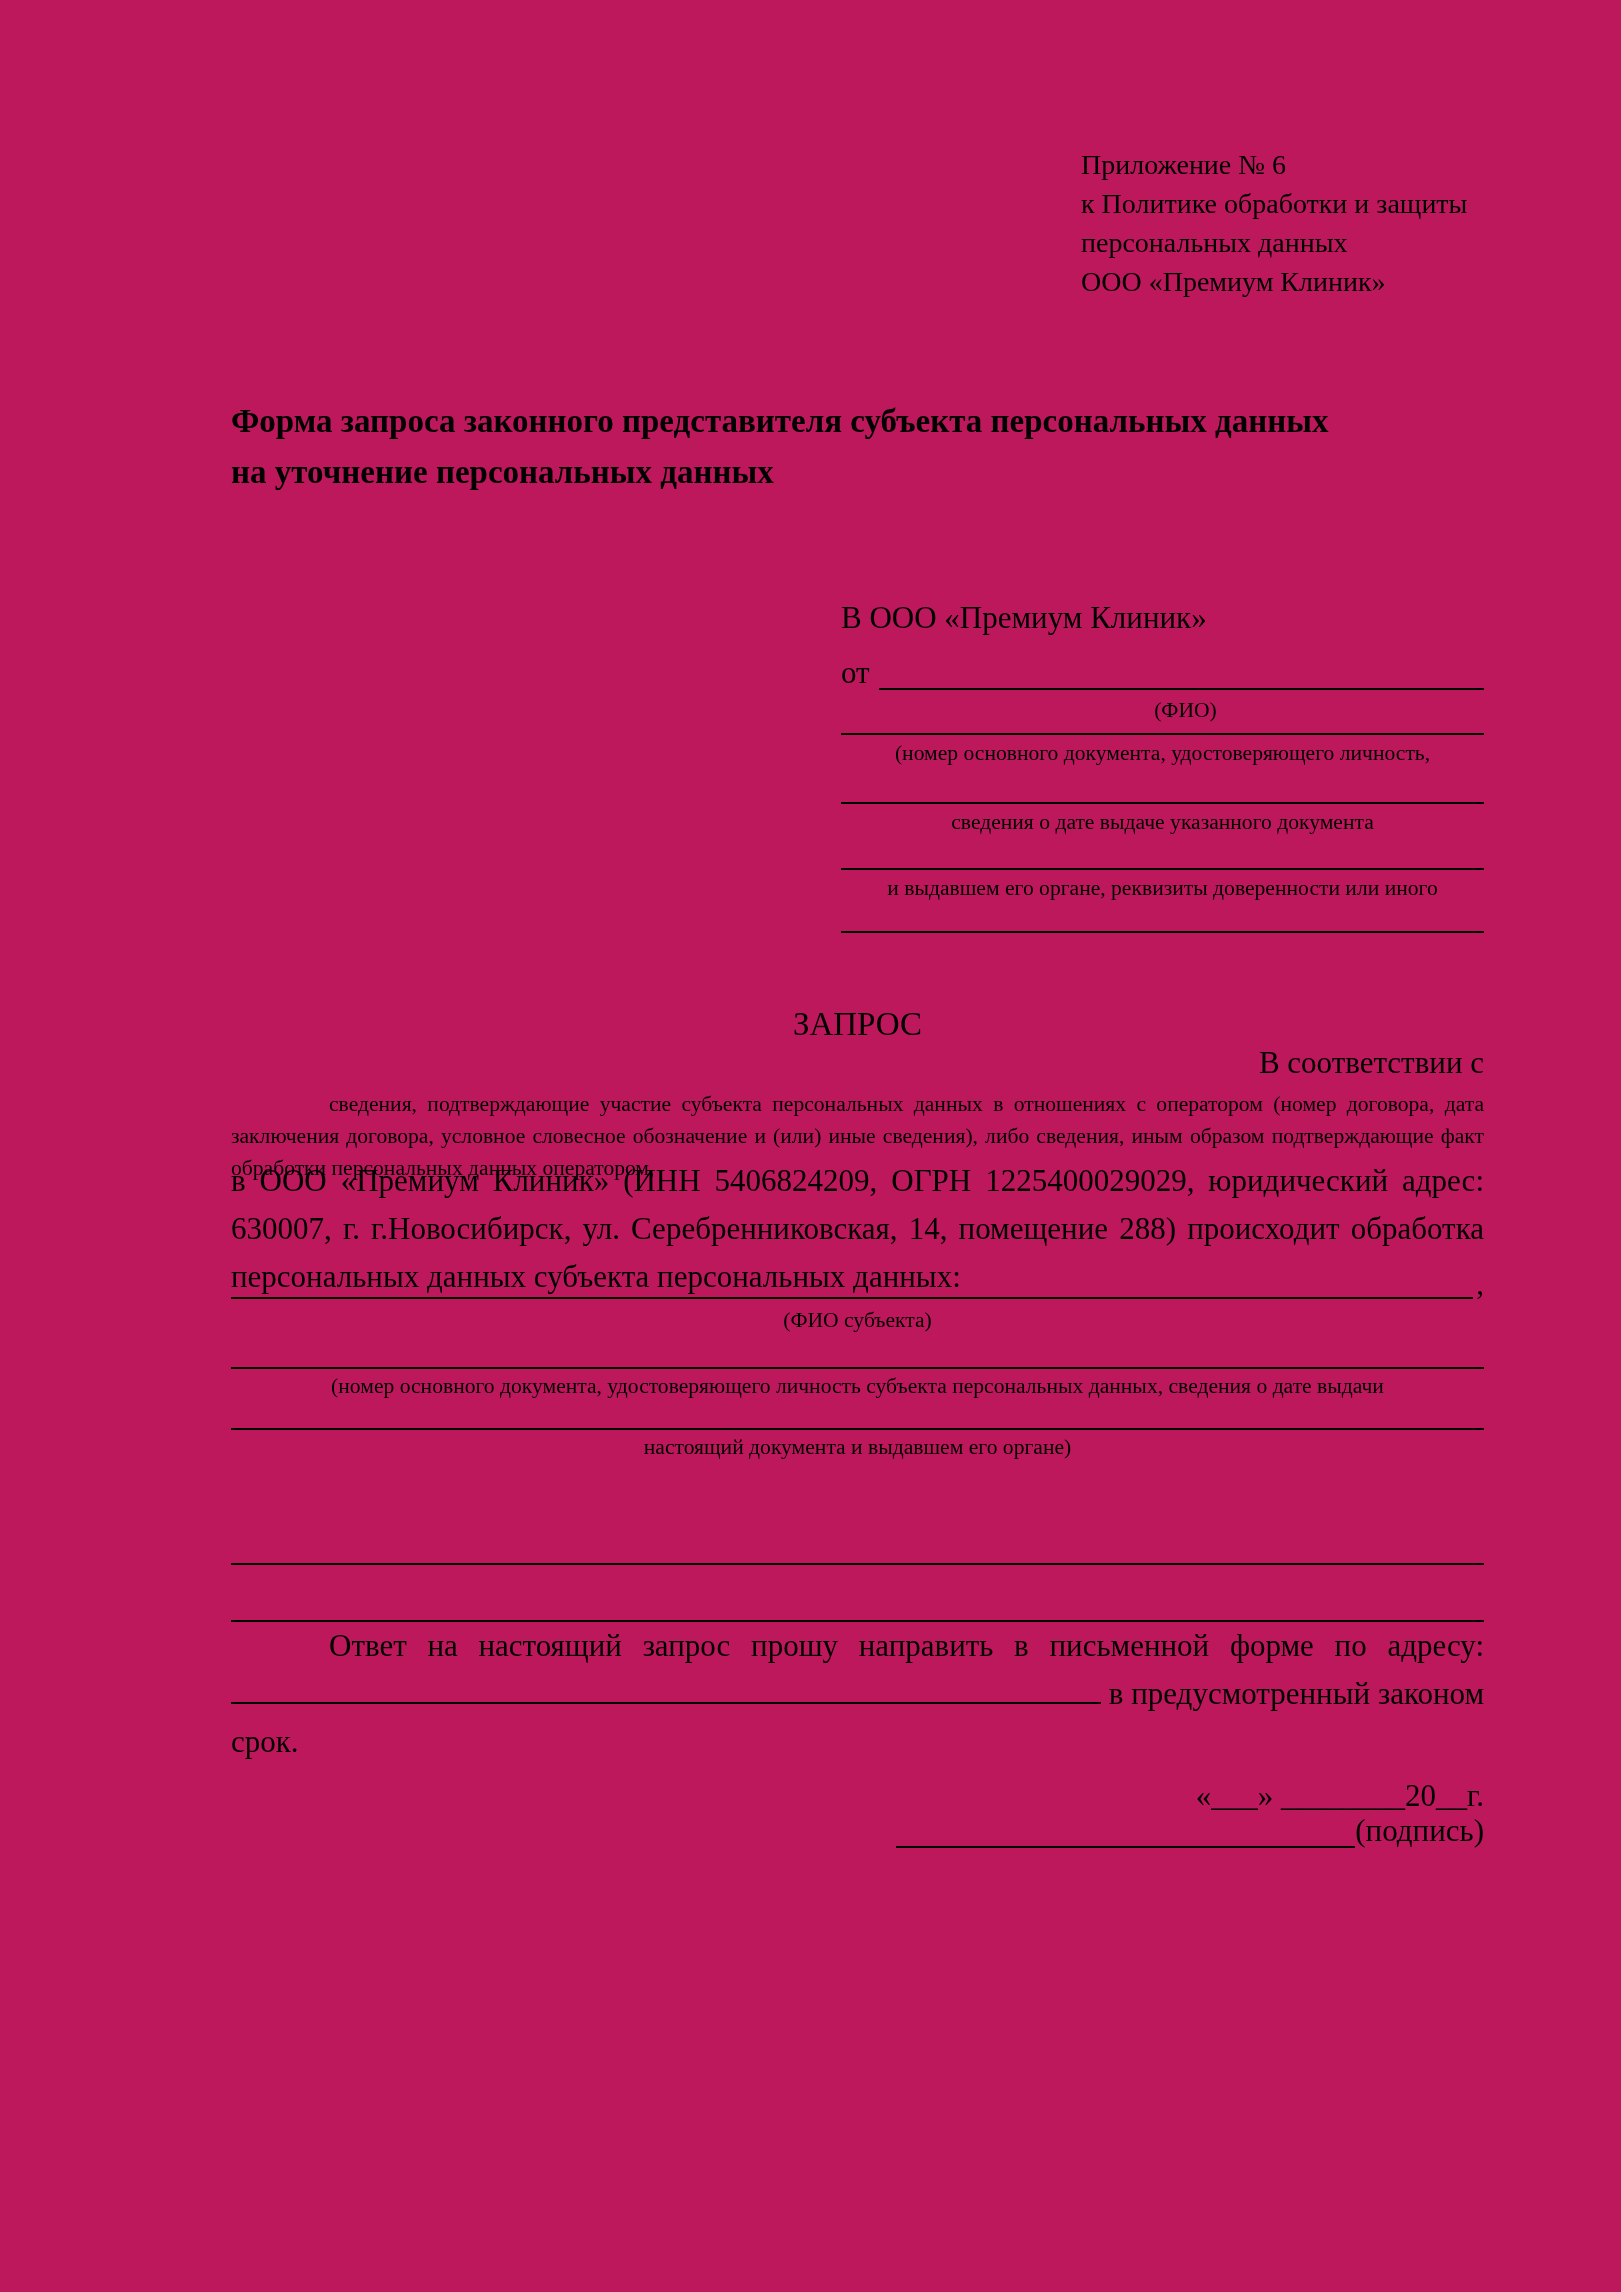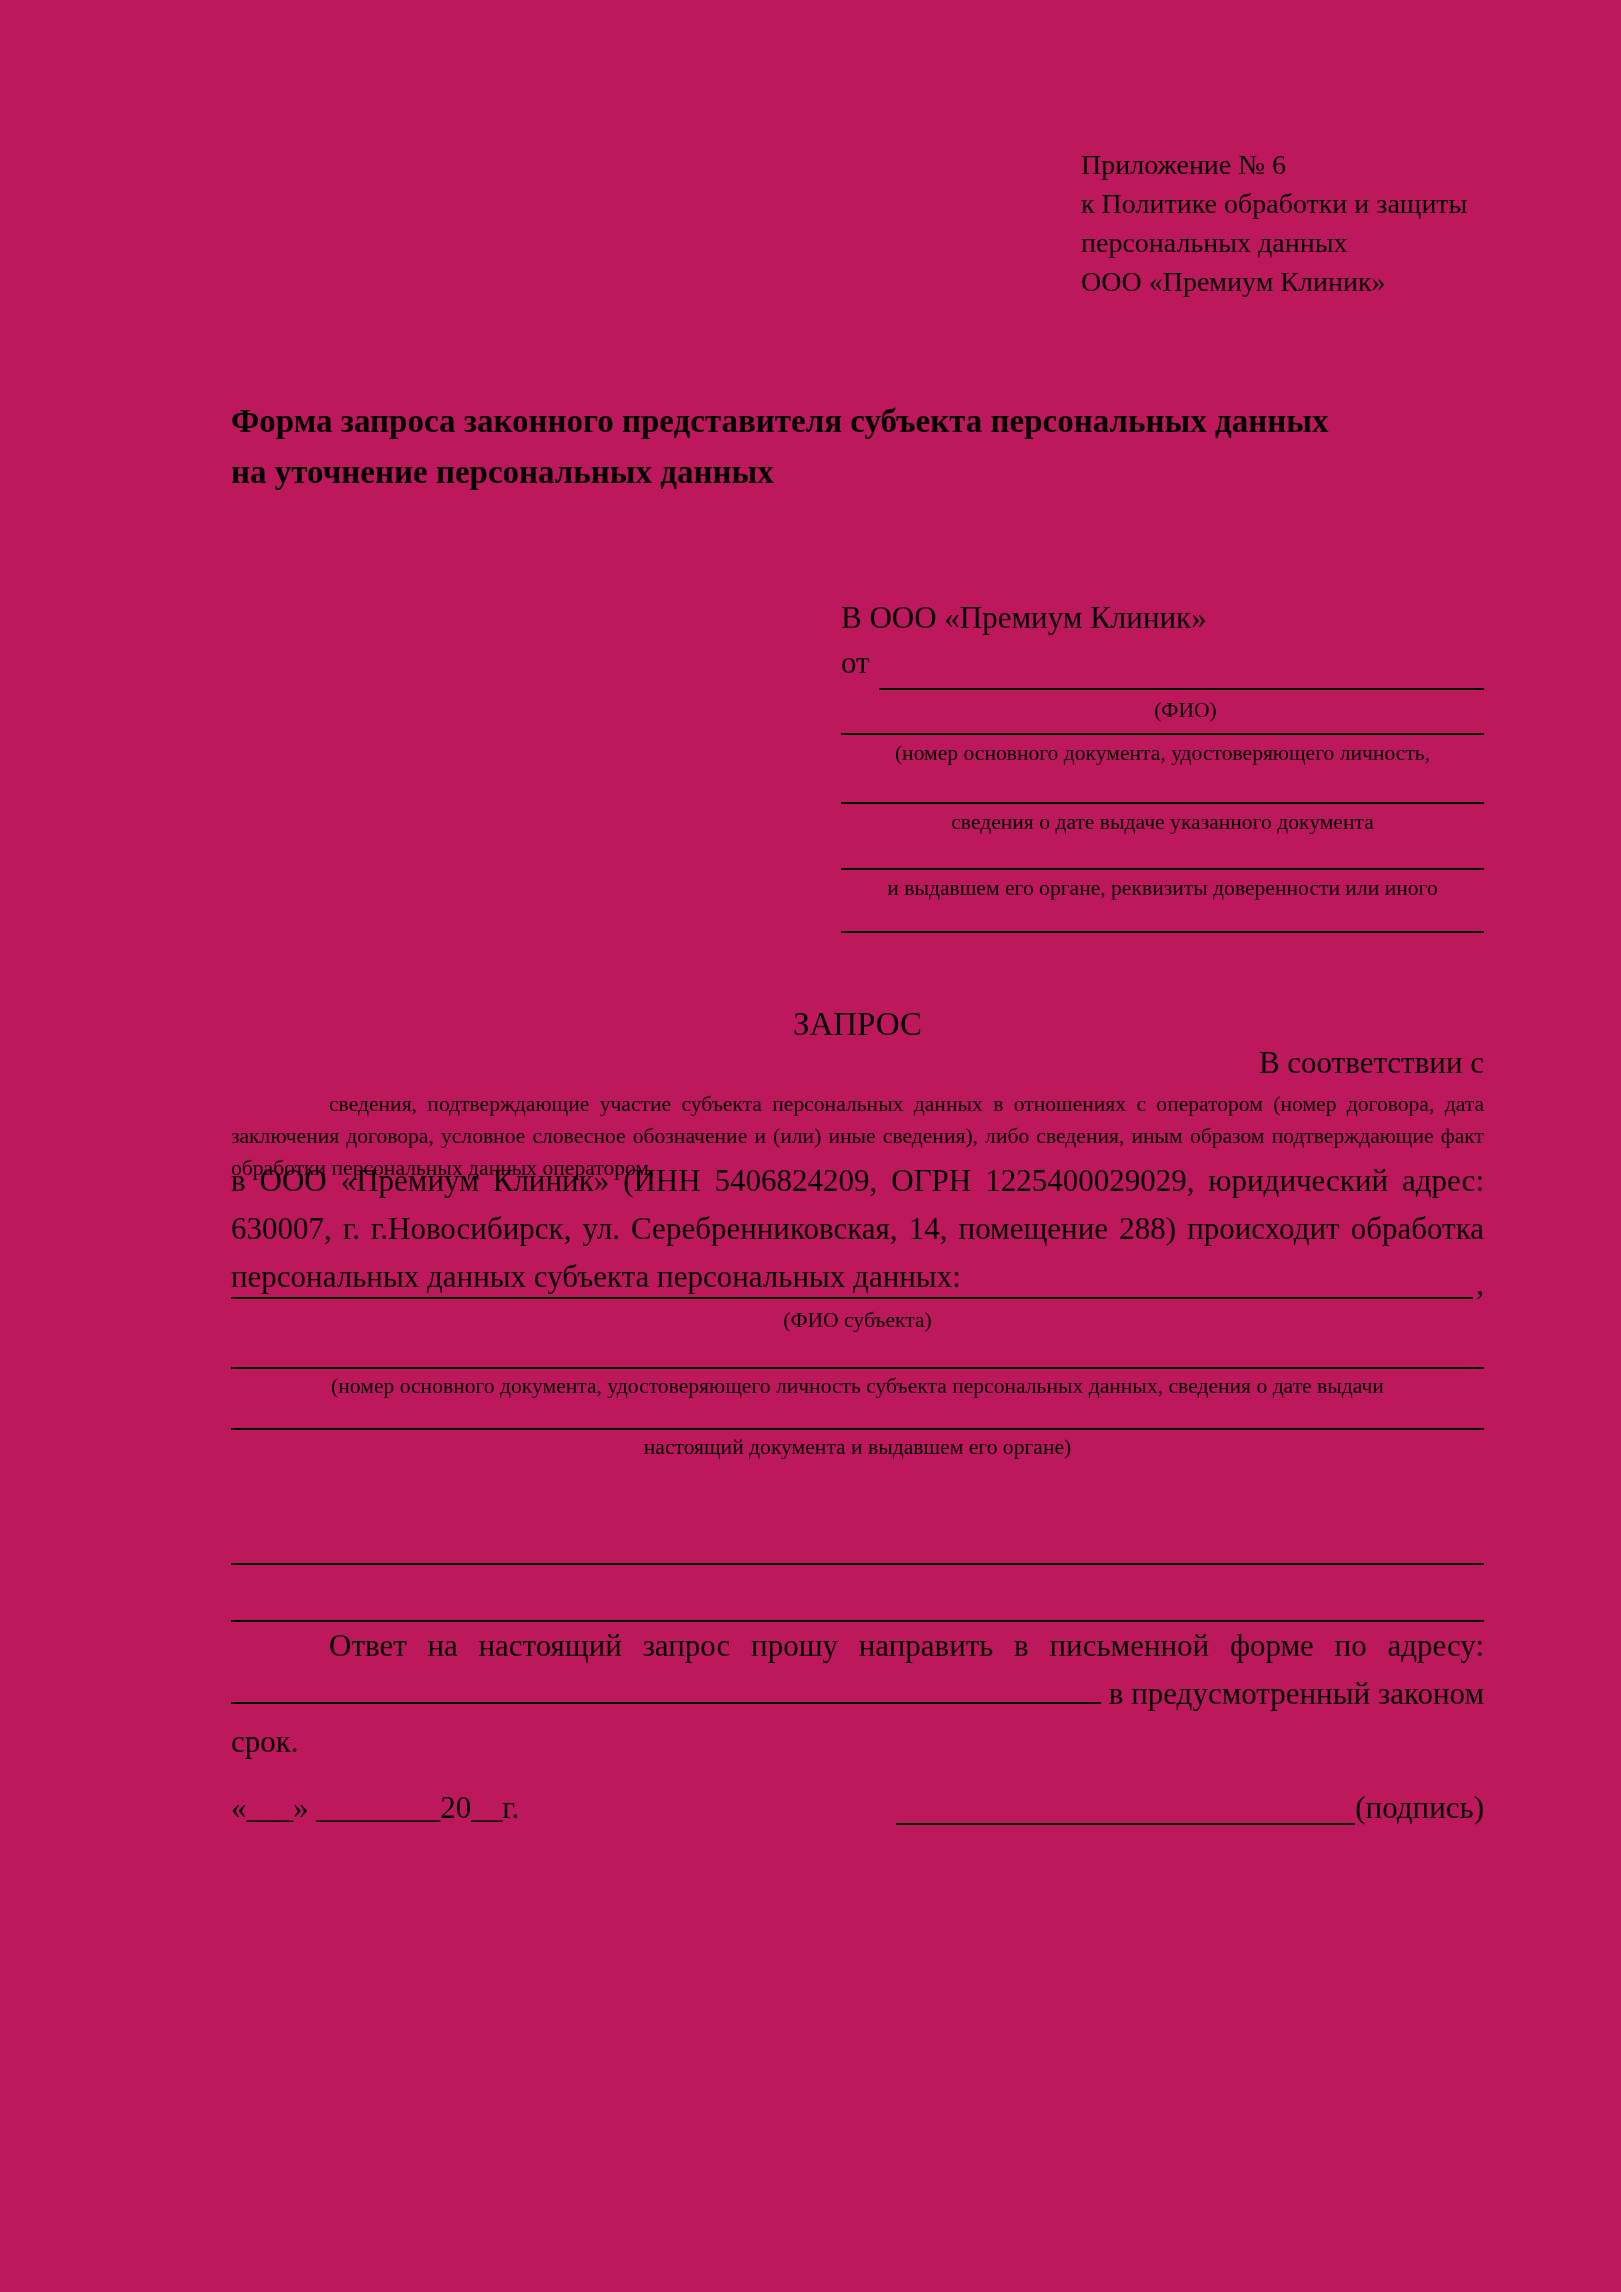--- a/index.html
+++ b/index.html
@@ -17,21 +17,21 @@
 
   
   .annex{left:1081px;top:145px;font-size:28px;line-height:39px;white-space:nowrap;}
 
   
   .title{left:231px;width:1253px;top:396px;text-align:left;font-weight:bold;font-size:33px;line-height:51px;}
 
   
   .addr{left:841px;width:643px;font-size:31px;}
   .addr-to{top:600px;}
-  .from-row{top:647px;height:43px;display:flex;}
+  .from-row{top:647px;height:43px;display:flex;align-items:flex-end;}
   .from-row .lbl{line-height:1;padding-bottom:2px;}
   .fill{flex:1 1 auto;border-bottom:2.9px solid #000;height:0;align-self:flex-end;}
   .from-row .fill{margin-left:9.8px;}
   .cap{font-size:21.6px;text-align:center;line-height:25.5px;}
   .fio-cap{top:698px;left:887px;width:597px;}
   .fld-line{left:841px;width:643px;border-top:2.9px solid #000;height:0;}
   .f1{top:733px;} .c1{top:741px;left:841px;width:643px;}
   .f2{top:802px;} .c2{top:810px;left:841px;width:643px;}
   .f3{top:868px;} .c3{top:876px;left:841px;width:643px;}
   .f4{top:931px;} .c4{top:939px;left:841px;width:643px;}
@@ -50,21 +50,21 @@
   .subj-fio-cap{top:1308px;}
   .line-full{border-top:2.9px solid #000;height:0;}
   .dline1{top:1367px;} .dcap1{top:1374px;}
   .dline2{top:1428px;} .dcap2{top:1435px;}
   .law-par{top:1453px;}
   .bline1{top:1563px;} .bline2{top:1620px;}
   .reply-par{top:1622px;}
   .inline-field{display:inline-block;width:870px;height:27.4px;border-bottom:2.9px solid #000;}
 
   
-  .signoff{top:1780px;height:45px;display:flex;justify-content:space-between;align-items:flex-end;font-size:31px;}
+  .signoff{top:1780px;height:45px;display:flex;justify-content:space-between;align-items:flex-end;font-size:31px;flex-direction:column;}
   .signoff .date{line-height:1;padding-bottom:2px;white-space:nowrap;}
   .sig-group{display:flex;align-items:flex-end;}
   .sig-line{width:459px;border-bottom:2.9px solid #000;height:33px;}
   .sig-cap{line-height:1;padding-bottom:2px;white-space:nowrap;}
 </style>
 </head>
 <body>
 
 <div class="page">
 

